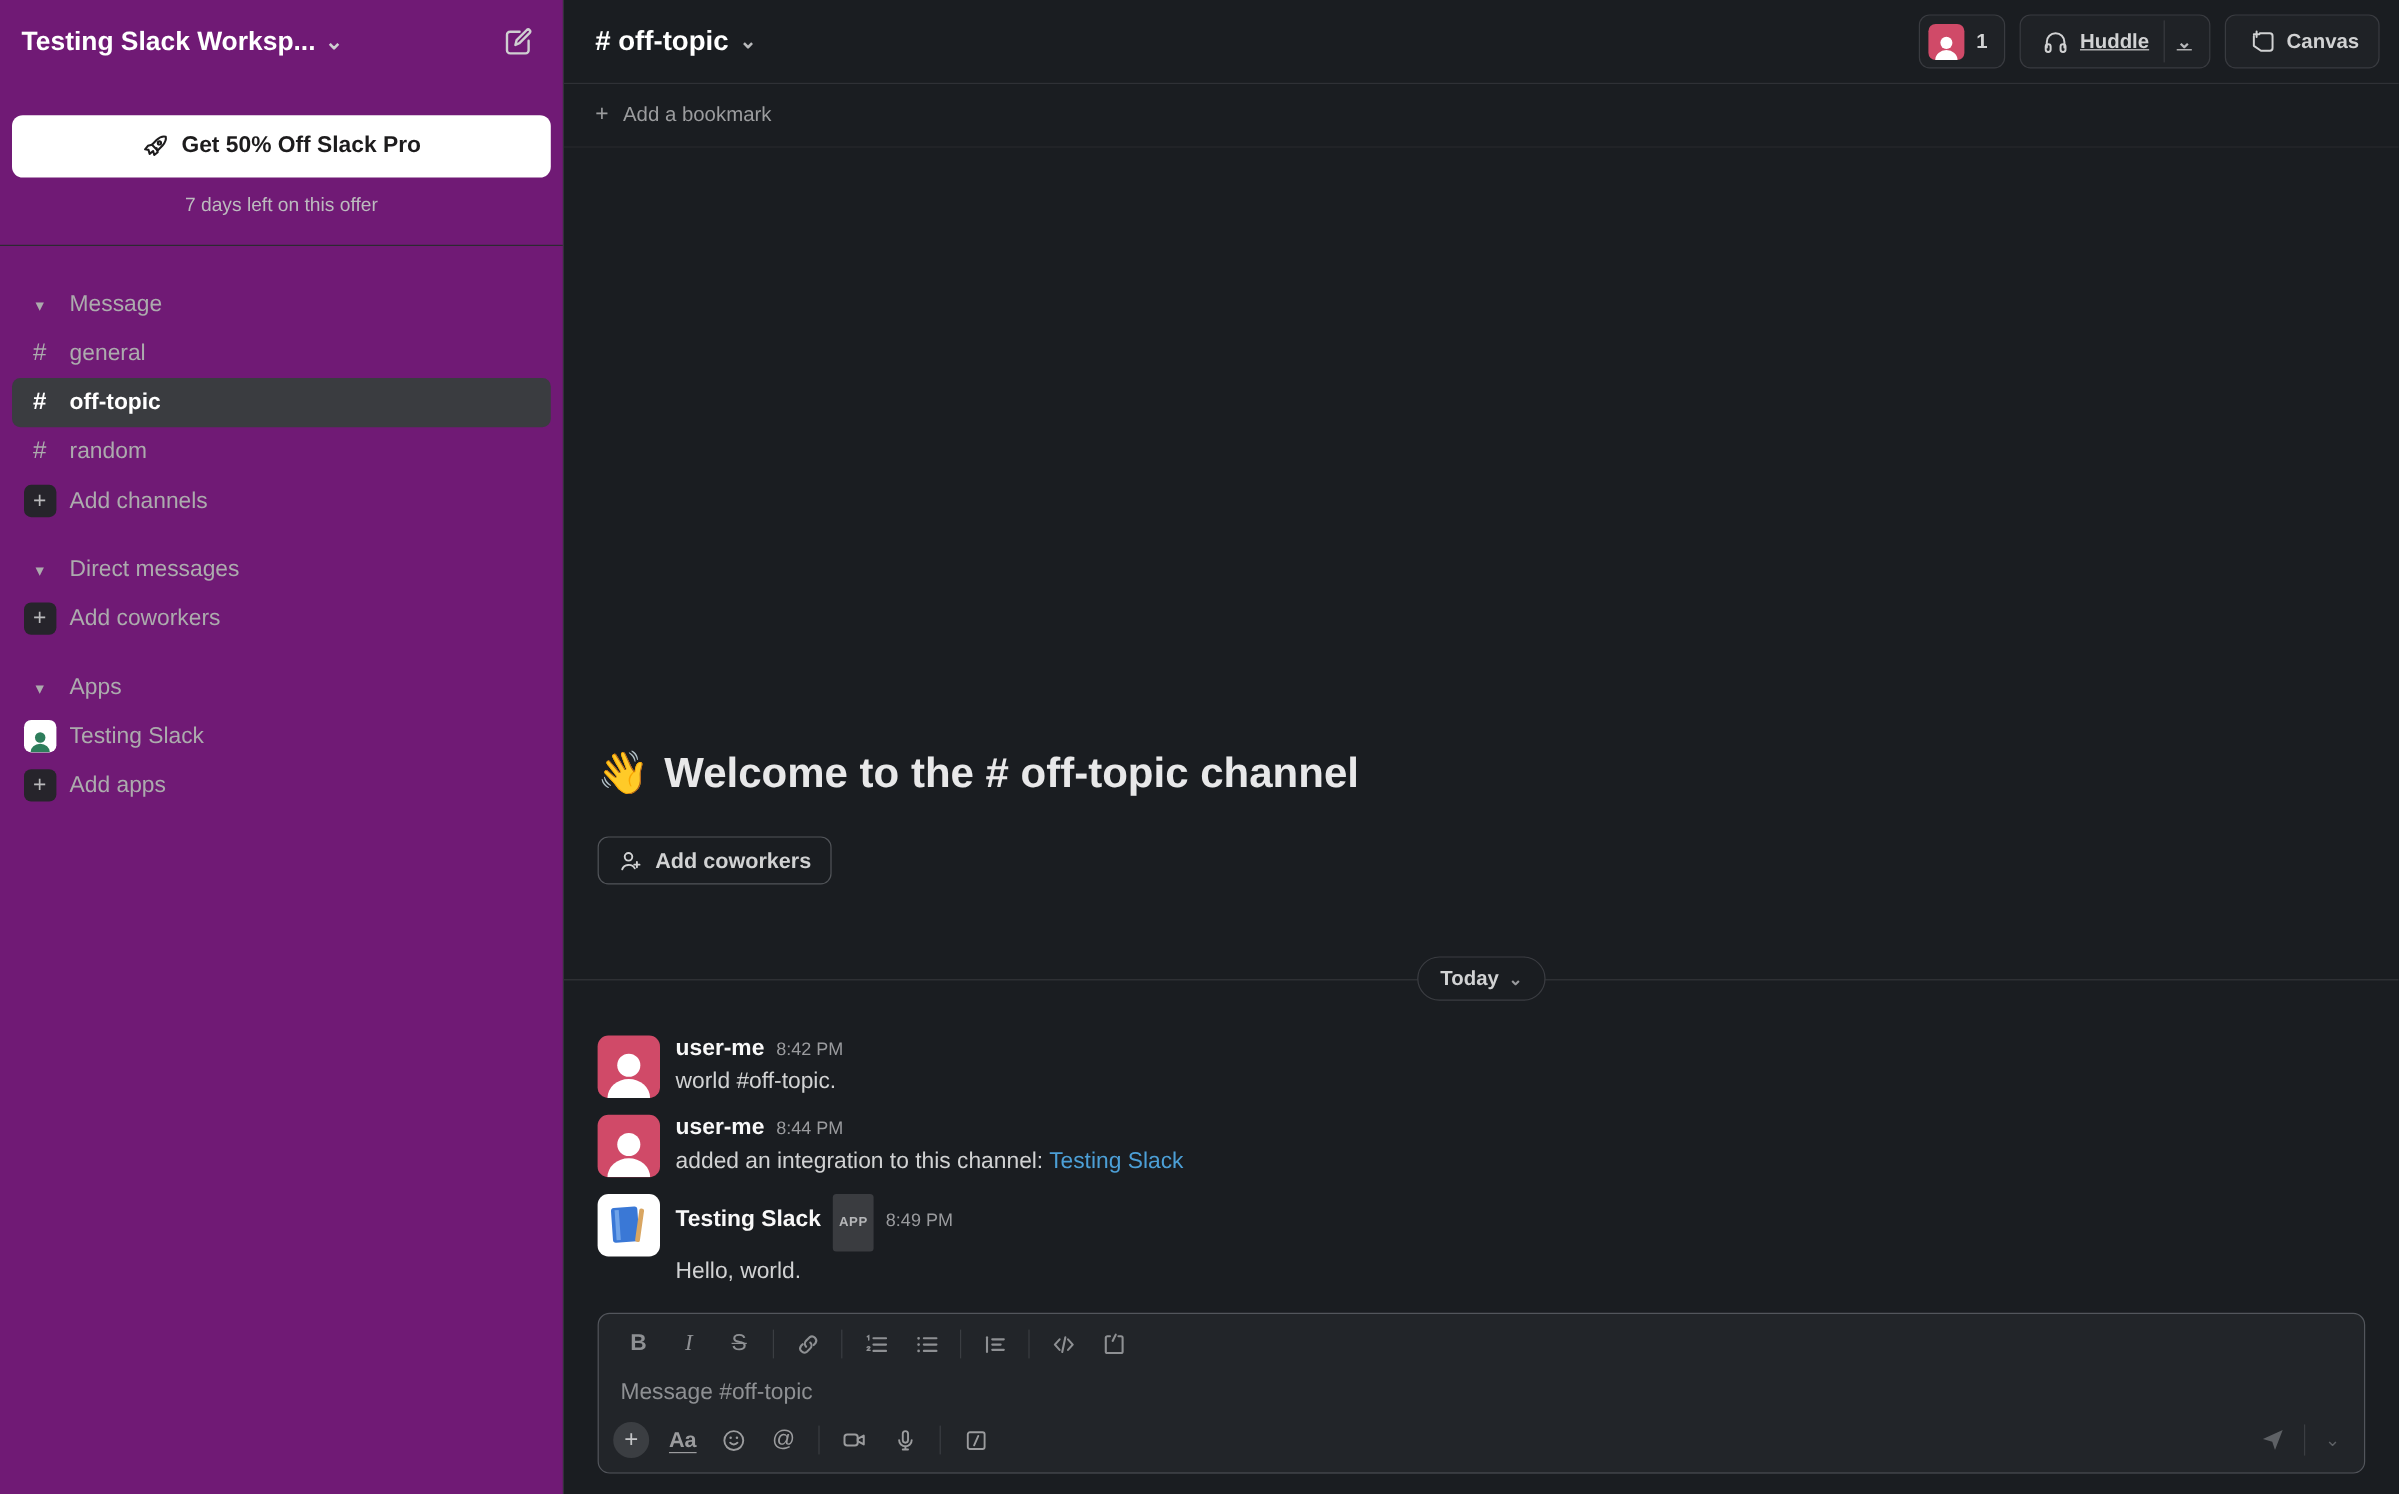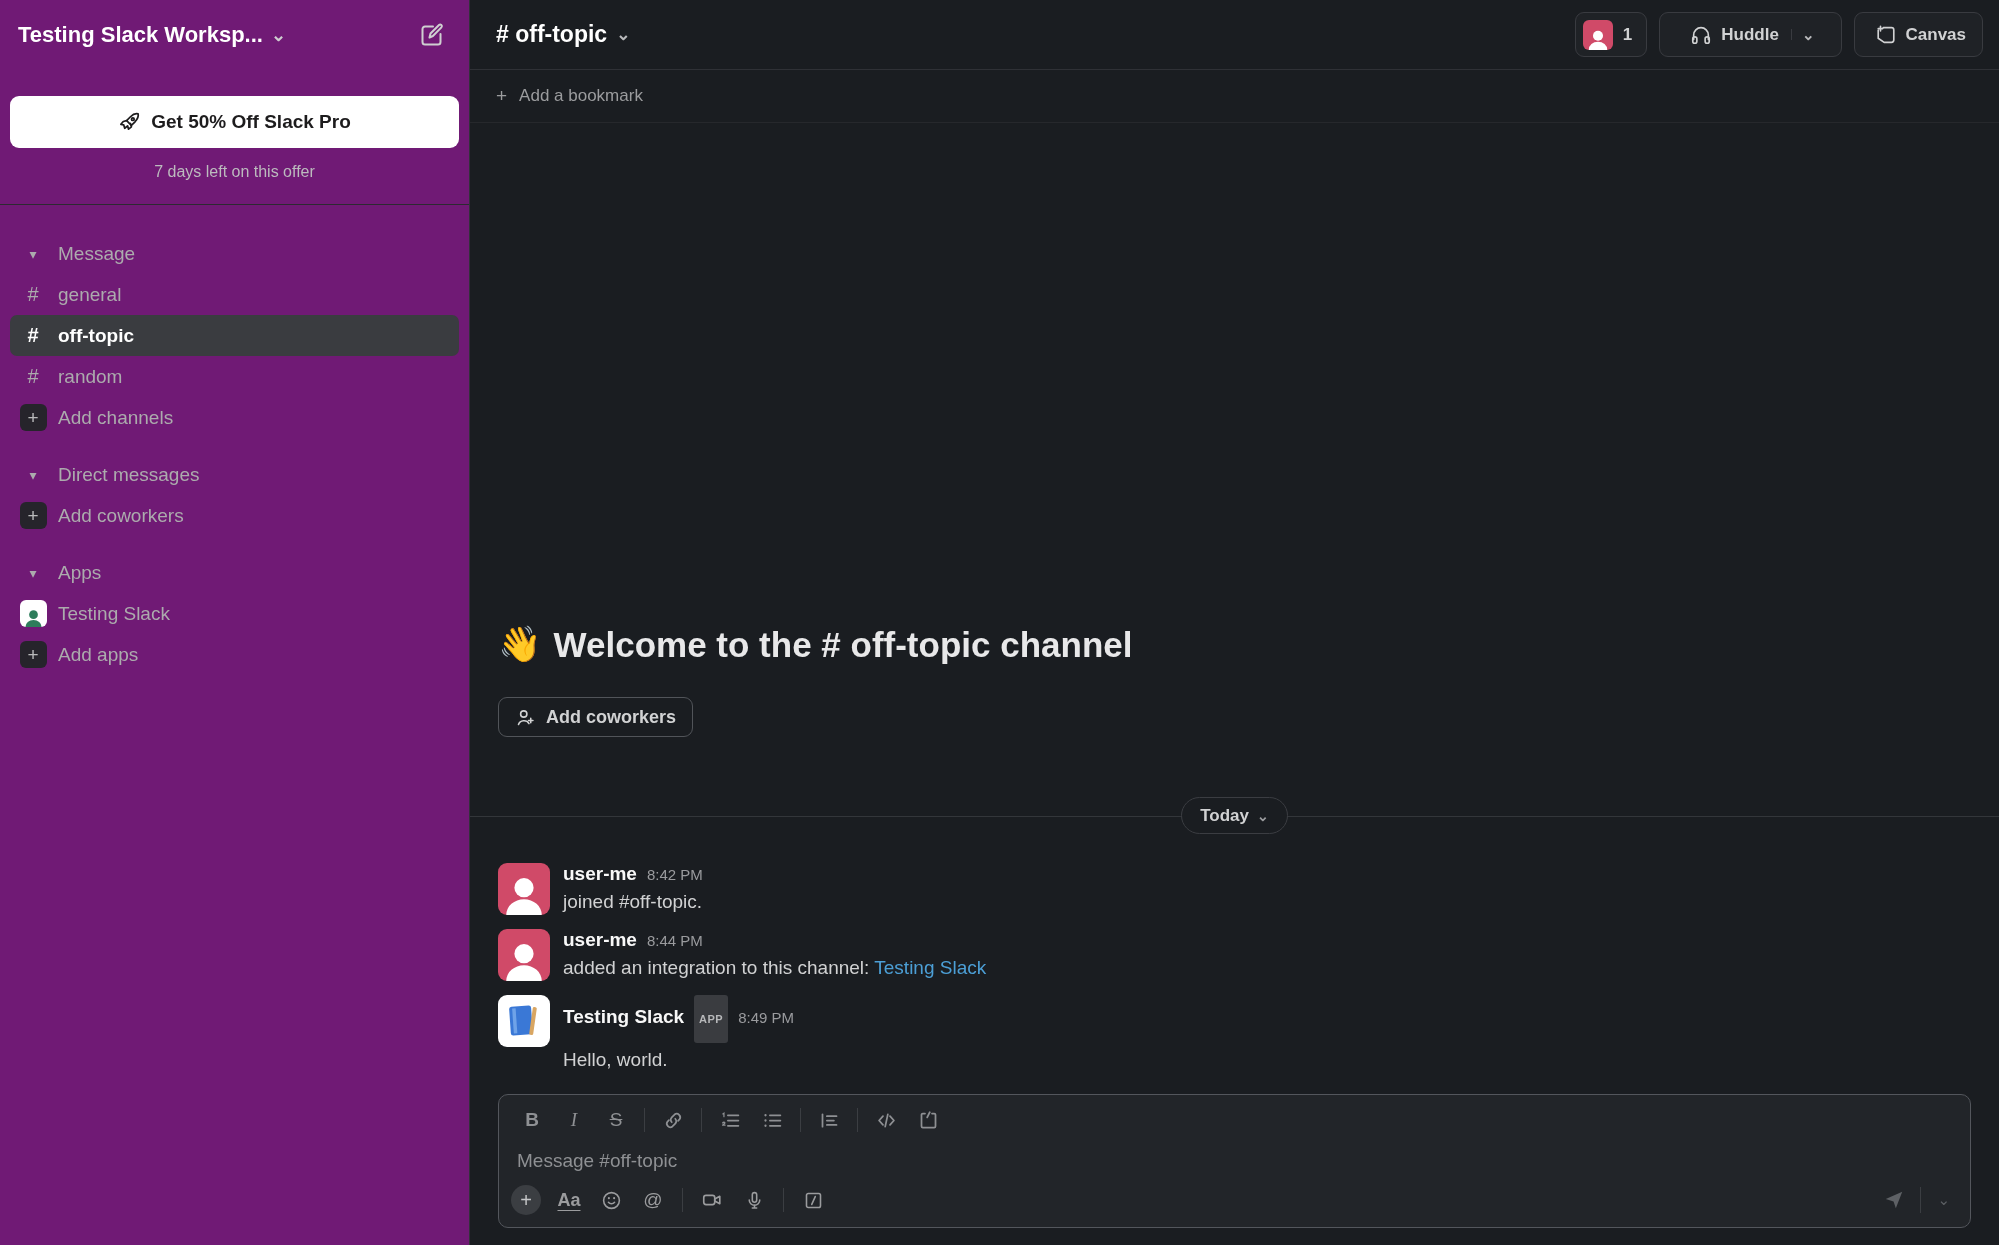--- a/index.html
+++ b/index.html
@@ -29,21 +29,21 @@
 
   
   .main { flex:1; display:flex; flex-direction:column; background:#1a1d21; min-width:0; }
   .chan-header { height:70px; min-height:70px; display:flex; align-items:center; padding:0 16px 0 26px; border-bottom:1px solid #2f3136; }
   .chan-title { color:#ffffff; font-weight:bold; font-size:23px; }
   .chan-chevron { color:#b9babc; font-size:17px; margin-left:9px; font-weight:bold; }
   .header-spacer { flex:1; }
   .hdr-btn { height:45px; border:1px solid #393b40; border-radius:9px; display:flex; align-items:center; color:#d1d2d3; font-size:17px; font-weight:bold; cursor:pointer; background:#1f2226; }
   .members-btn { padding:0 14px 0 7px; gap:10px; margin-right:12px; }
   .mini-avatar { width:30px; height:30px; border-radius:6px; background:#d04a68; display:flex; align-items:end; justify-content:center; overflow:hidden; }
-  .huddle-btn { margin-right:12px; padding:16px; }
+  .huddle-btn { margin-right:12px; padding:4px;text-decoration:underline; }
   .huddle-main { display:flex; align-items:center; gap:9px; padding:0 12px 0 14px; height:100%; }
   .split-sep { width:1px; height:100%; background:#393b40; }
   .huddle-caret { padding:0 10px; color:#b9babc; font-size:15px; display:flex; align-items:center; height:100%; }
   .canvas-btn { padding:0 16px 0 20px; gap:9px; }
   .bookmarks-bar { height:53px; min-height:53px; display:flex; align-items:center; padding:0 26px; gap:12px; border-bottom:1px solid #26282c; color:#9b9c9e; font-size:17px; cursor:pointer; }
   .bm-plus { font-size:19px; }
 
   
   .chat { flex:1; display:flex; flex-direction:column; justify-content:flex-end; padding:0 28px; min-height:0; }
   .welcome-title { color:#e8e8e9; font-size:35px; font-weight:bold; display:flex; align-items:center; gap:12px; }
@@ -258,21 +258,21 @@
             <svg width="46" height="42" viewBox="0 0 22 20">
               <circle cx="11" cy="7" r="4.6" fill="#ffffff"></circle>
               <path d="M2.5 20 a8.5 7.5 0 0 1 17 0z" fill="#ffffff"></path>
             </svg>
           </span>
           <div>
             <div class="msg-head">
               <span class="msg-author">user-me</span>
               <span class="msg-time">8:42 PM</span>
             </div>
-            <div class="msg-body">joined #off-topic.</div>
+            <div class="msg-body">world #off-topic.</div>
           </div>
         </div>
 
         <div class="msg">
           <span class="msg-avatar">
             <svg width="46" height="42" viewBox="0 0 22 20">
               <circle cx="11" cy="7" r="4.6" fill="#ffffff"></circle>
               <path d="M2.5 20 a8.5 7.5 0 0 1 17 0z" fill="#ffffff"></path>
             </svg>
           </span>

